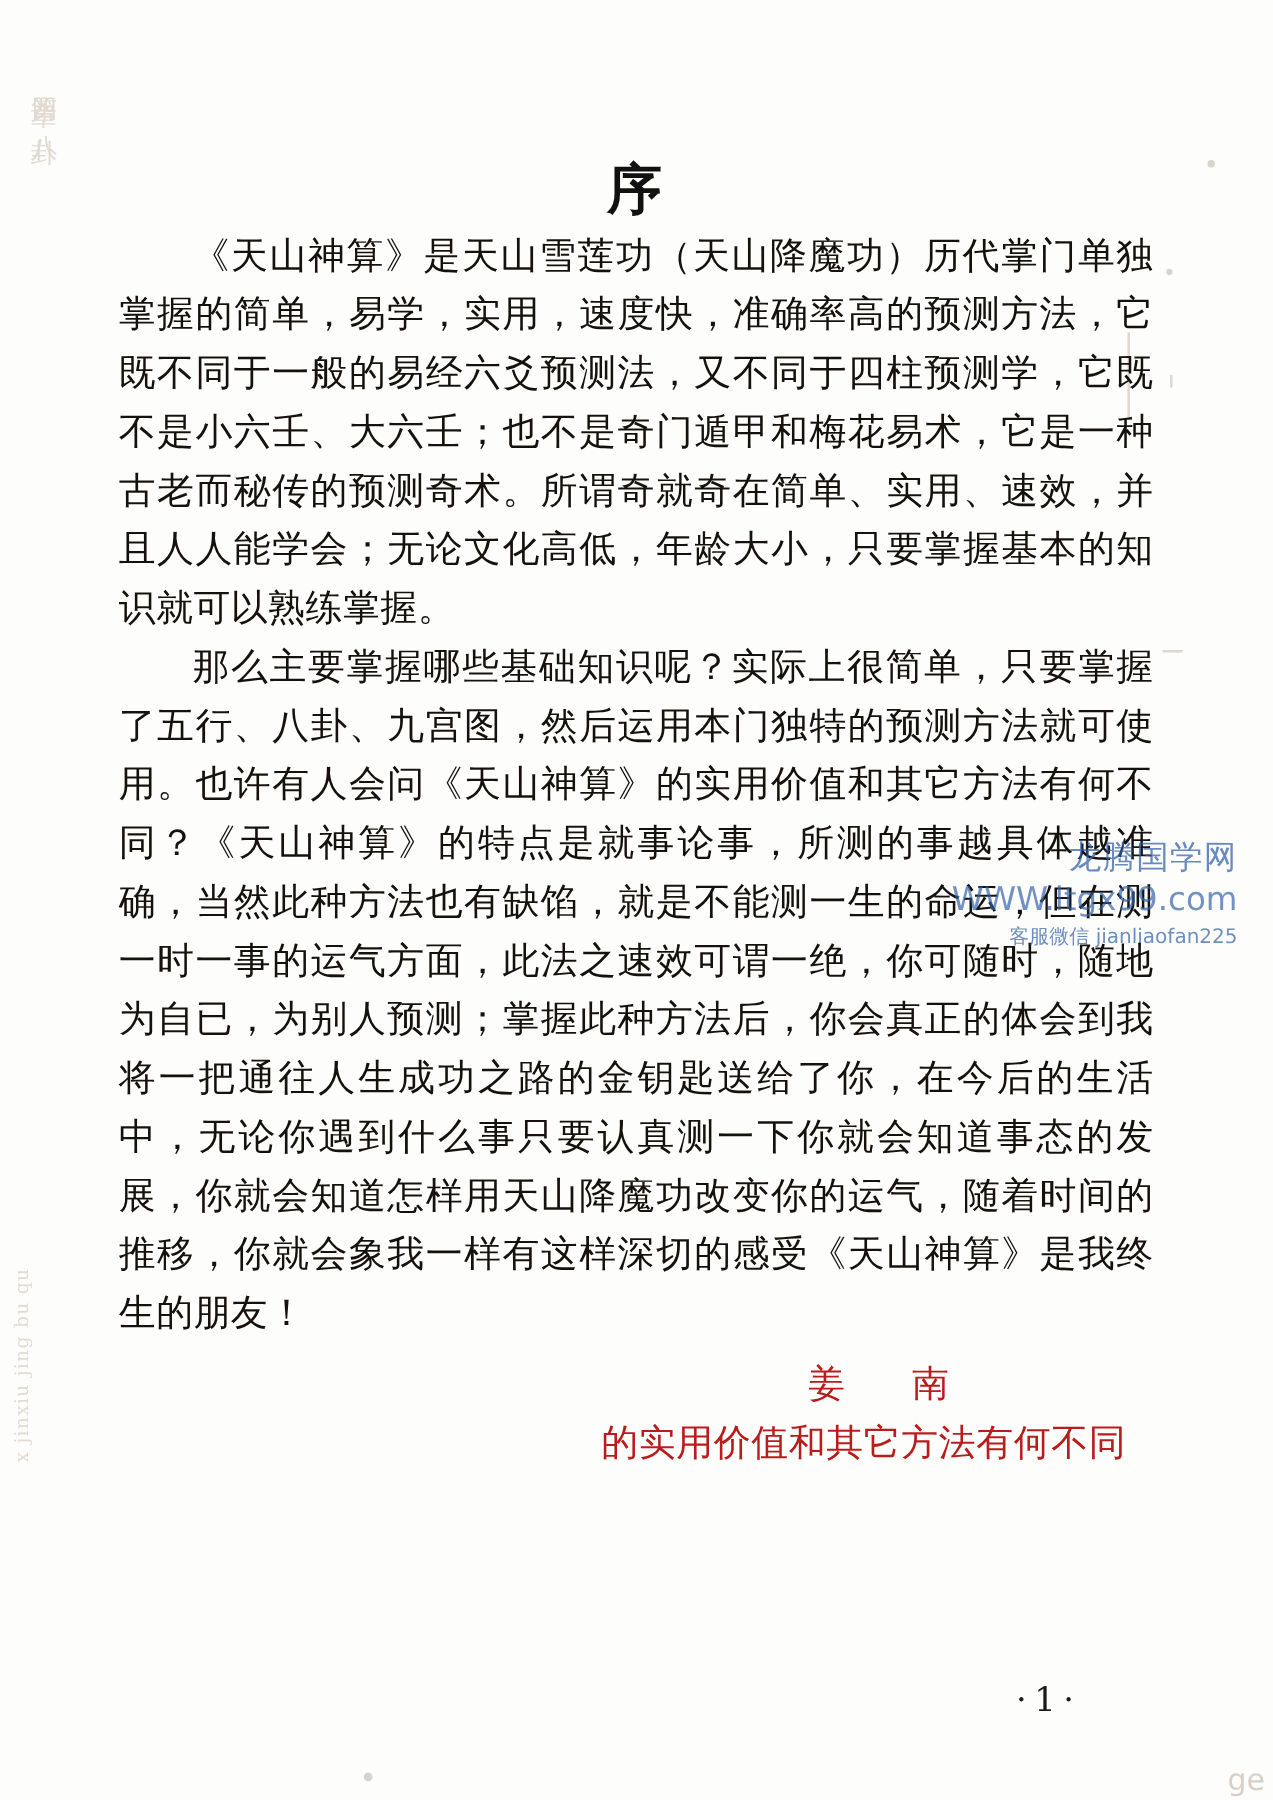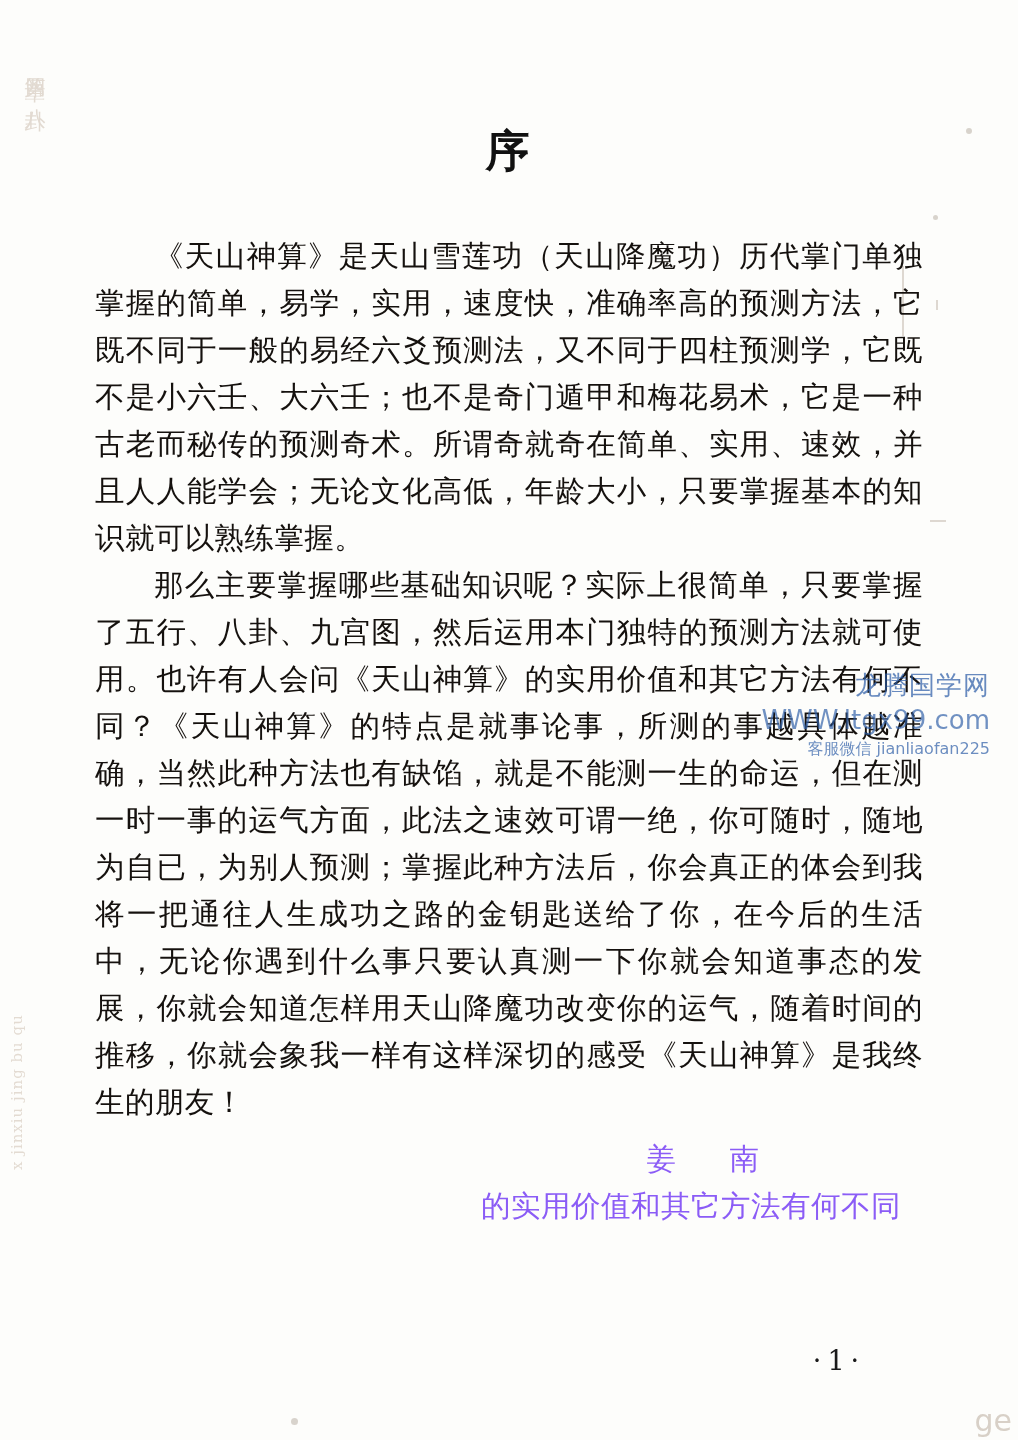--- a/index.html
+++ b/index.html
@@ -67,38 +67,37 @@
     text-align: center;
     font-size: 44px;
     font-weight: bold;
     letter-spacing: 3px;
     margin-top: 122px;
     color: #111;
     font-family: "DejaVu Serif", "Liberation Serif", serif;
   }
 
   .body-text {
-    margin-top: 52px;
     font-size: 29.5px;
     line-height: 47px;
     color: #15110e;
     text-align: justify;
     letter-spacing: 0.4px;
   }
   .para {
     text-indent: 2em;
     margin: 0 0 0 0;
   }
 
   .signature {
     margin-top: 10px;
     text-align: right;
     font-size: 29.5px;
     line-height: 47px;
-    color: #8b5cf6;
+    color: #b91c1c;
     padding-right: 22px;
   }
   .sig-name {
     letter-spacing: 12px;
     padding-right: 130px;
     display: block;
   }
   .sig-date {
     display: block;
     letter-spacing: 0.5px;
@@ -161,21 +160,21 @@
   .edge-mark {
     position: absolute;
     background: #c9c0b6;
     opacity: 0.6;
     pointer-events: none;
   }
   .corner-ghost {
     position: absolute;
     right: 6px;
     bottom: 2px;
-    font-size: 30px;
+    font-size: 24px;
     color: #cfc6bb;
     opacity: 0.8;
     font-family: "DejaVu Sans", "Liberation Sans", sans-serif;
     pointer-events: none;
     user-select: none;
   }
 </style>
 </head>
 <body>
 

